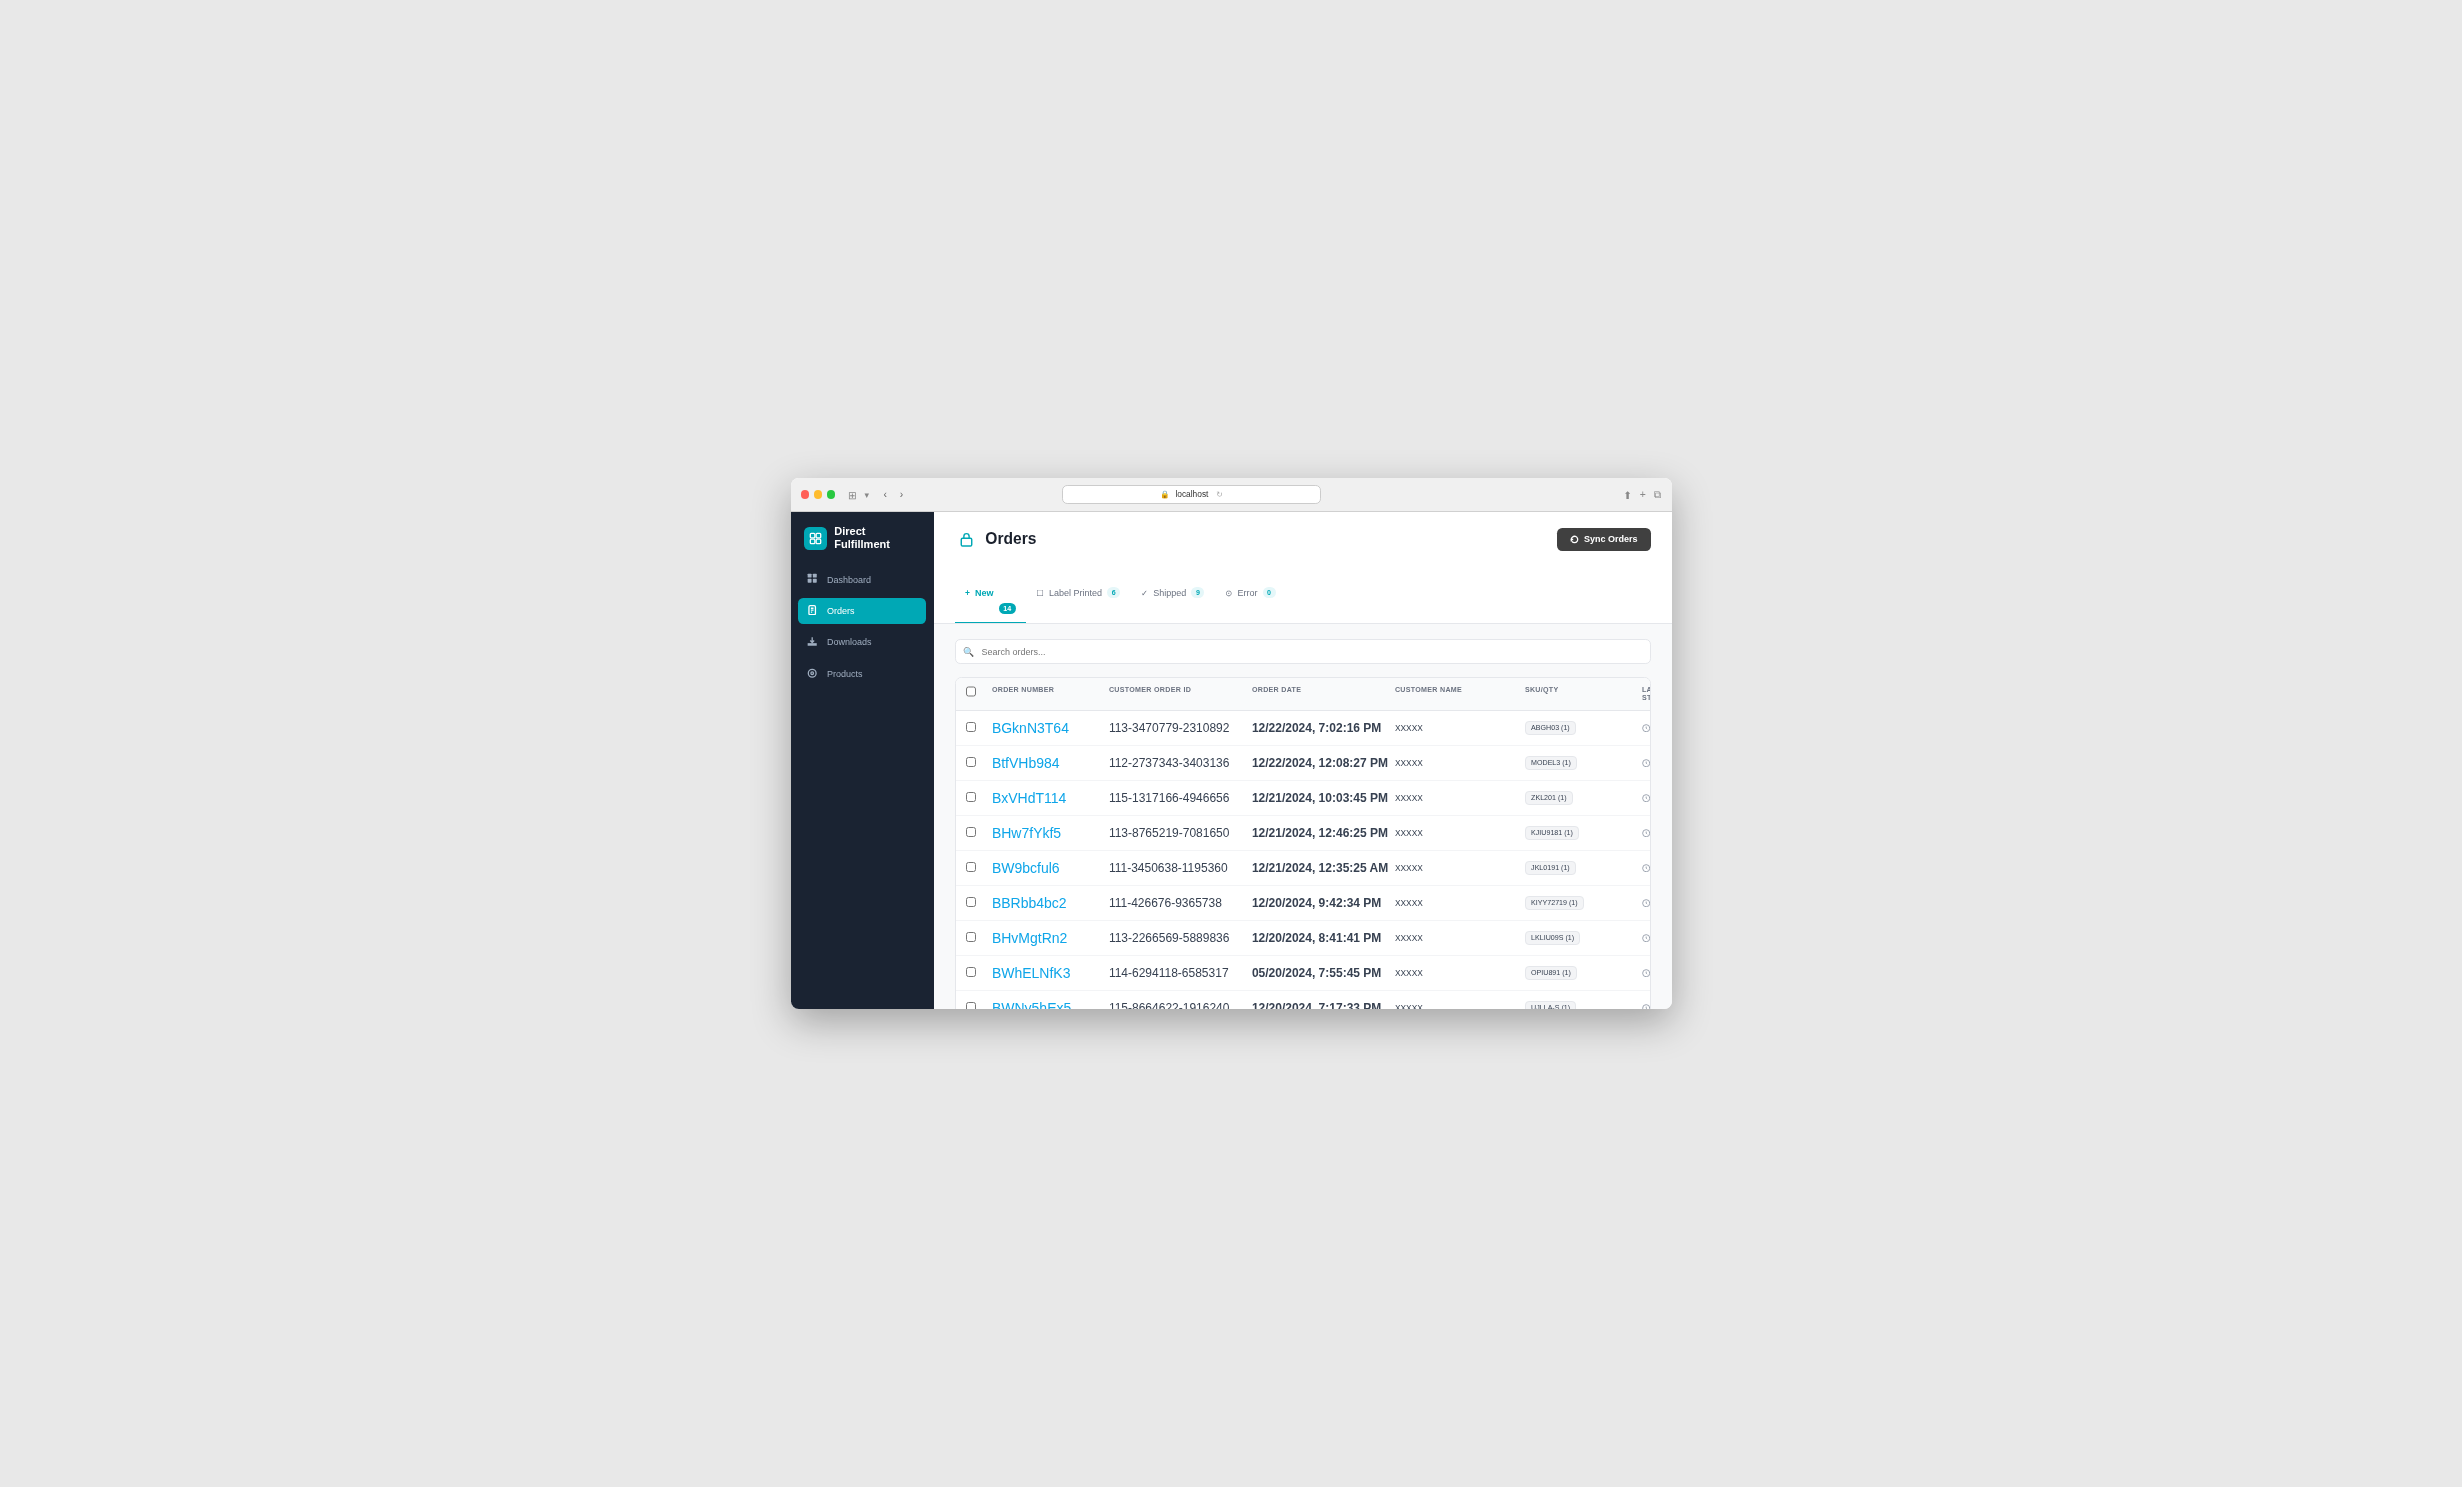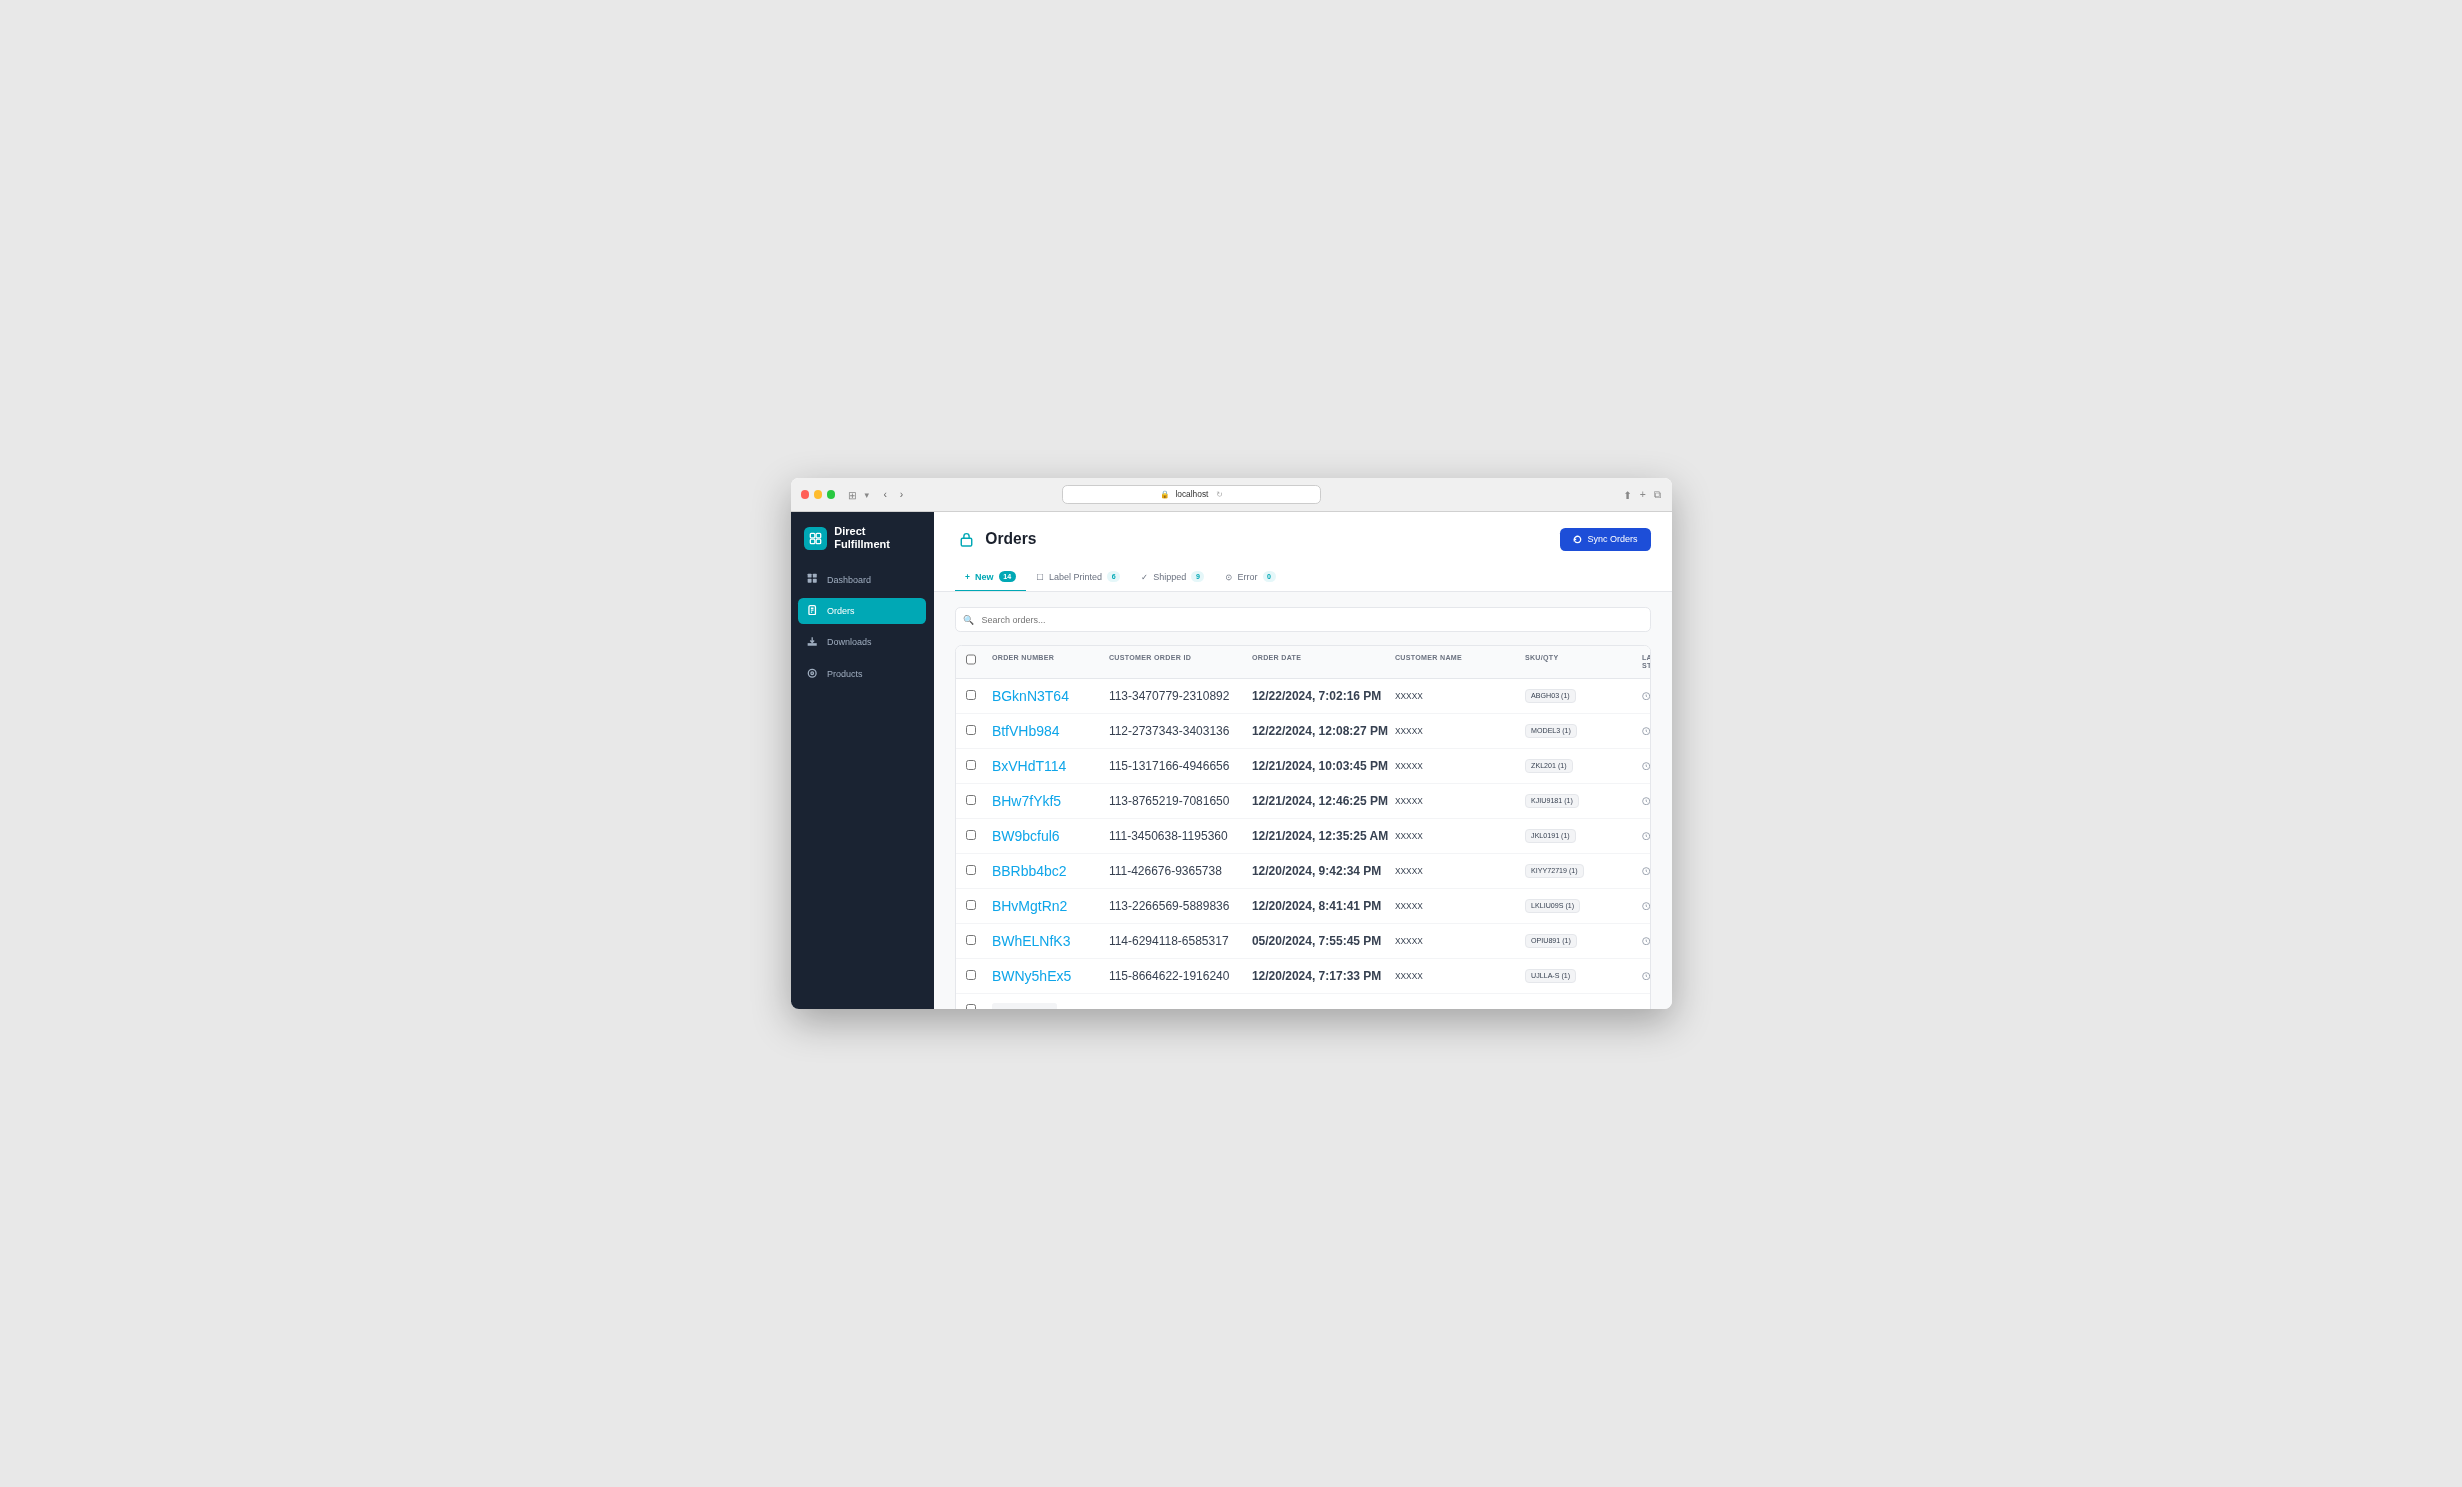--- a/index.html
+++ b/index.html
@@ -166,21 +166,21 @@
     }
     .tab-icon { font-size: 8.4px; }
     .tab-badge {
       background: #e5f7f9;
       color: #00a8b5;
       font-size: 7.1px;
       font-weight: 700;
       padding: 1.3px 4.5px;
       border-radius: 6.5px;
     }
-    .tab.active .tab-badge { background: #00a8b5; color: white; }
+    .tab.active .tab-badge { background: #00a8b5; color: white; margin-top: 32px; }
 
     
     .content-area {
       padding: 15.6px 21px;
       flex: 1;
     }
 
     .btn-primary {
       background: #00a8b5;
       color: white;
@@ -189,27 +189,27 @@
       padding: 6.5px 13px;
       font-size: 9px;
       font-weight: 600;
       cursor: pointer;
       display: flex;
       align-items: center;
       gap: 5.2px;
     }
 
     .btn-sync {
-      background: #1d4ed8;
+      background: #404040;
       color: white;
       border: none;
       border-radius: 5.2px;
       padding: 6.5px 13px;
       font-size: 9px;
-      font-weight: 400;
+      font-weight: 700;
       cursor: pointer;
       display: flex;
       align-items: flex-end;
       gap: 5.2px;
     }
 
     
     .search-bar {
       width: 100%;
       position: relative;

